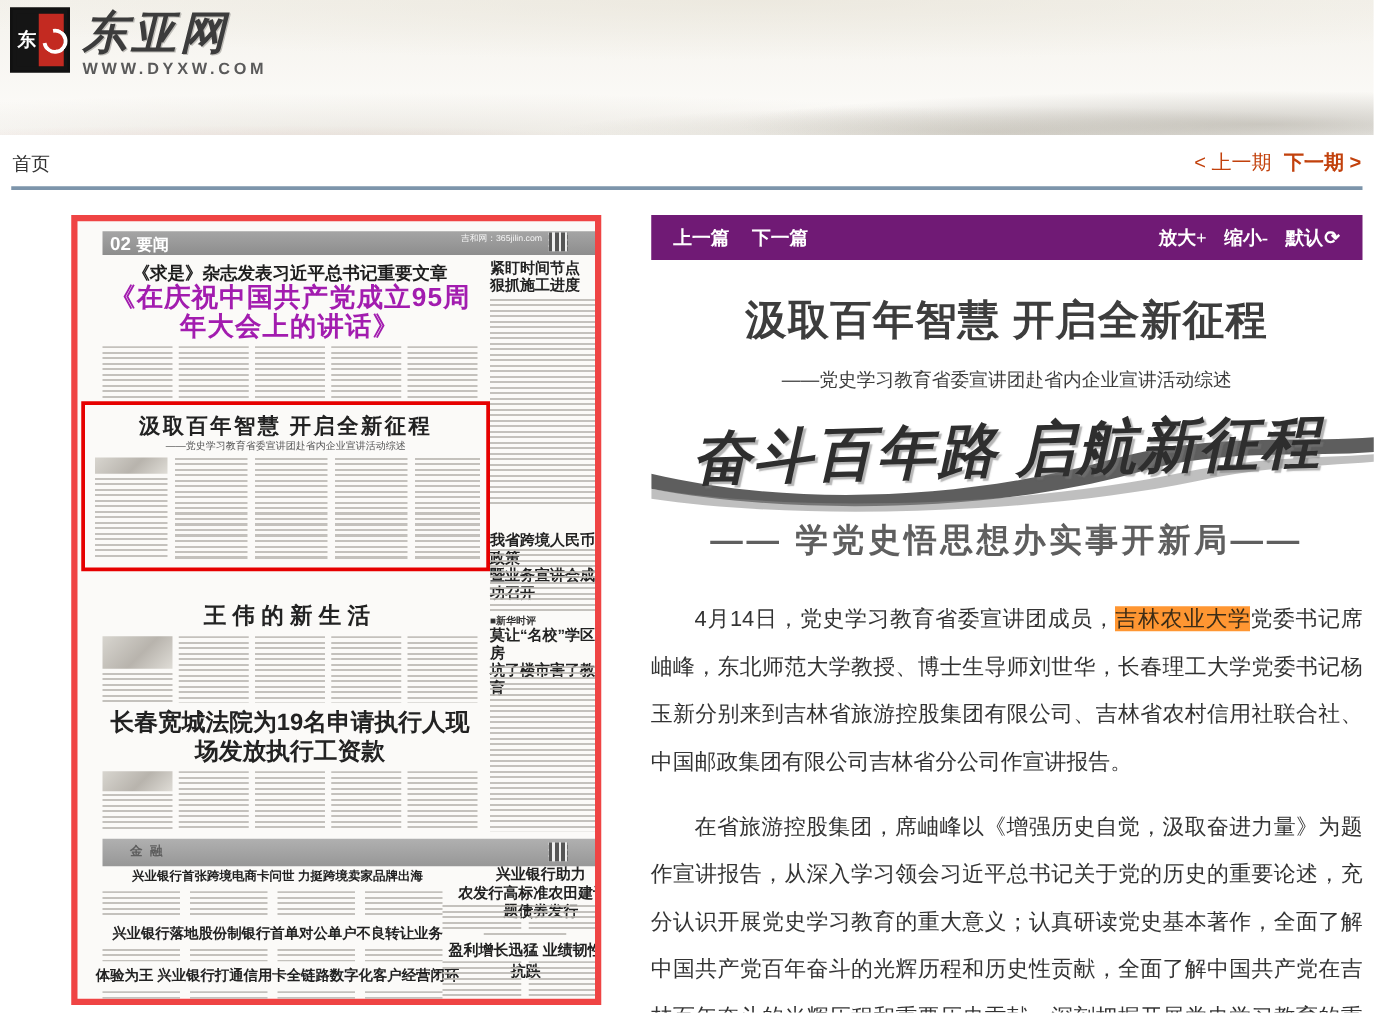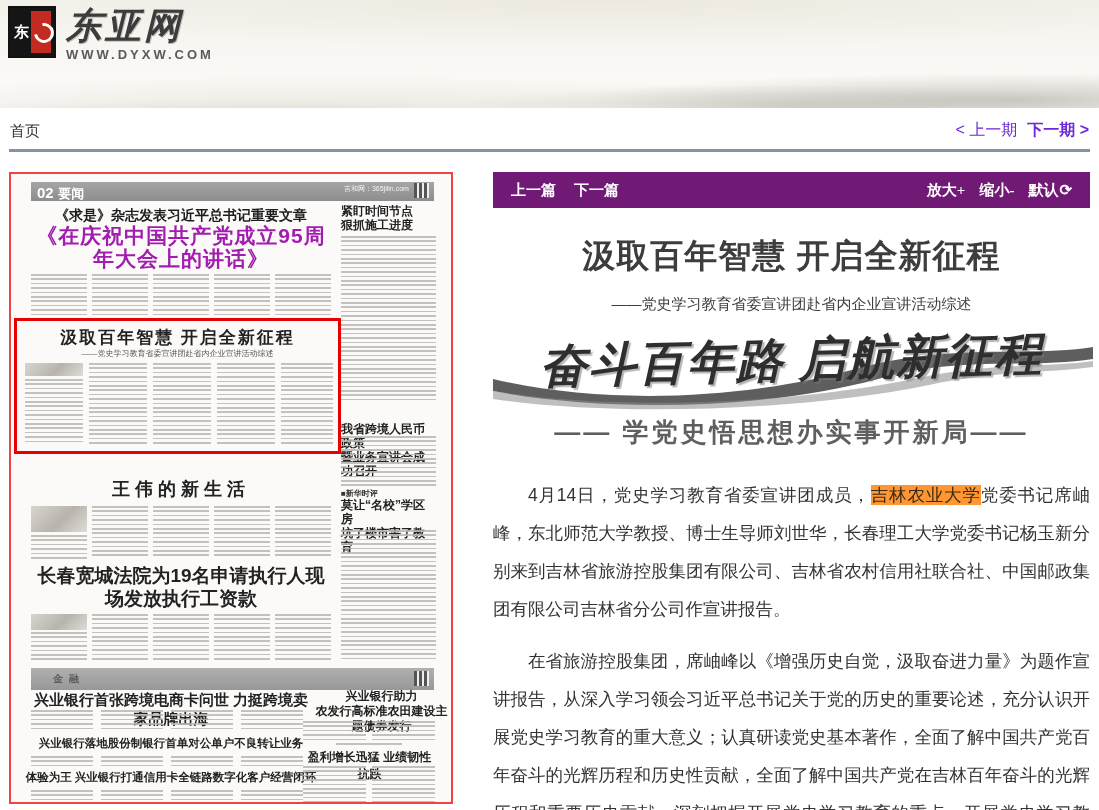--- a/index.html
+++ b/index.html
@@ -24,31 +24,31 @@
   .seal .seal-right:before{ content:""; position:absolute; left:3px; top:12px; width:14px; height:14px;
      border:3px solid #fff; border-radius:50%; border-left-color:transparent; transform:rotate(35deg);}
   .logo-text{ margin-left:10px; }
   .logo-cn{ font-size:36px; font-weight:bold; font-style:italic; letter-spacing:3px; color:#3c3c3c;
      text-shadow:1px 1px 0 #bfbdb8; line-height:40px;}
   .logo-url{ font-size:13px; font-weight:bold; color:#5a5a5a; letter-spacing:3px; margin-top:1px;}
 
   
   .nav-row{ display:flex; justify-content:space-between; align-items:flex-end; padding:12px 10px 6px 10px; }
   .home-link{ font-size:15px; color:#333; cursor:pointer; }
-  .issue-nav{ font-size:16px; color:#6d28d9; display:flex; gap:10px; align-items:flex-end; }
+  .issue-nav{ font-size:16px; color:#c2410c; display:flex; gap:10px; align-items:flex-end; }
   .issue-nav .lnk{ cursor:pointer; }
   .issue-nav .bold{ font-weight:bold; }
   .rule{ height:3px; background:#7d95ab; margin:2px 9px 0 9px; }
 
   
   .main{ display:flex; padding:20px 9px 0 9px; gap:40px; }
 
   
-  .thumb{ position:relative; width:446px; height:632px; border:2px solid #ef4444;
-     background:#fbfaf8; overflow:hidden; cursor:pointer; }
+  .thumb{ position:relative; width:446px; height:632px; border:5px solid #ef4444;
+     background:#fbfaf8; overflow:hidden; cursor:pointer;margin-left:48px; }
   .bar{ position:absolute; background:linear-gradient(#a5a5a5,#8d8d8d); color:#fff; }
   .bar .num{ font-weight:bold; font-size:15px; }
   .bar .lbl{ font-size:13px; font-weight:bold; }
   .kicker{ position:absolute; left:20px; width:300px; text-align:center; font-weight:bold;
      font-size:14px; color:#1d1d1d; }
   .big-head{ position:absolute; left:20px; width:300px; text-align:center; font-weight:bold;
      font-size:21px; line-height:23px; color:#a21caf; letter-spacing:1px;}
   .np-h{ position:absolute; font-weight:bold; color:#222; text-align:center; }
   .sim{ position:absolute; background:repeating-linear-gradient(180deg,#bab7b2 0 1.6px,transparent 1.6px 4.4px); opacity:.85;}
   .smudge{ position:absolute; background:linear-gradient(135deg,#cfccc5,#a7a29a 55%,#d8d5ce); opacity:.8;}
@@ -164,21 +164,21 @@
       <span>莫让“名校”学区房</span><br>
       <span>坑了楼市害了教育</span>
     </div>
     <div class="sim" style="left:330px;top:356px;width:95px;height:132px;"></div>
 
     <div class="bar" style="left:20px;top:494px;width:403px;height:22px;background:linear-gradient(#b0b0b0,#979797);">
       <span style="margin-left:22px;font-size:10px;font-weight:bold;color:#5e5e5e;letter-spacing:6px;line-height:22px;">金融</span>
     </div>
     <div class="qr" style="right:22px;top:497px;"></div>
 
-    <div class="np-h" style="left:20px;top:517px;width:280px;font-size:15px;">兴业银行首张跨境电商卡问世 力挺跨境卖家品牌出海</div>
+    <div class="np-h" style="left:20px;top:517px;width:280px;font-size:10px;">兴业银行首张跨境电商卡问世 力挺跨境卖家品牌出海</div>
     <div class="sim" style="left:20px;top:536px;width:62px;height:22px;"></div>
     <div class="sim" style="left:90px;top:536px;width:62px;height:22px;"></div>
     <div class="sim" style="left:160px;top:536px;width:62px;height:22px;"></div>
     <div class="sim" style="left:230px;top:536px;width:62px;height:22px;"></div>
 
     <div class="np-h" style="left:20px;top:562px;width:280px;font-size:11.5px;">兴业银行落地股份制银行首单对公单户不良转让业务</div>
     <div class="sim" style="left:20px;top:582px;width:62px;height:10px;"></div>
     <div class="sim" style="left:90px;top:582px;width:62px;height:10px;"></div>
     <div class="sim" style="left:160px;top:582px;width:62px;height:10px;"></div>
     <div class="sim" style="left:230px;top:582px;width:62px;height:10px;"></div>

